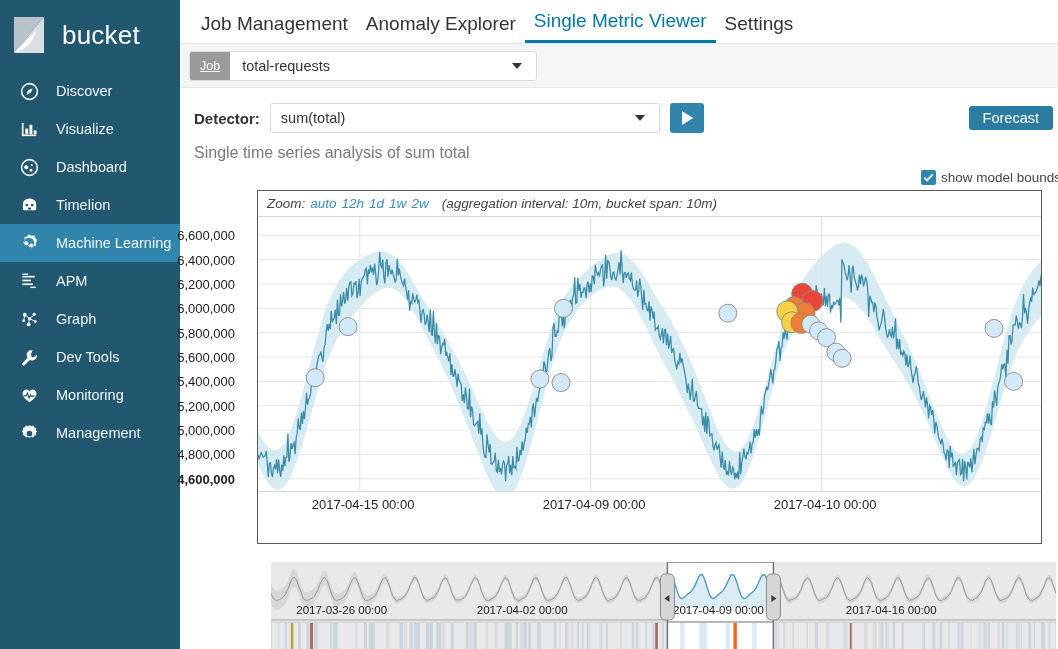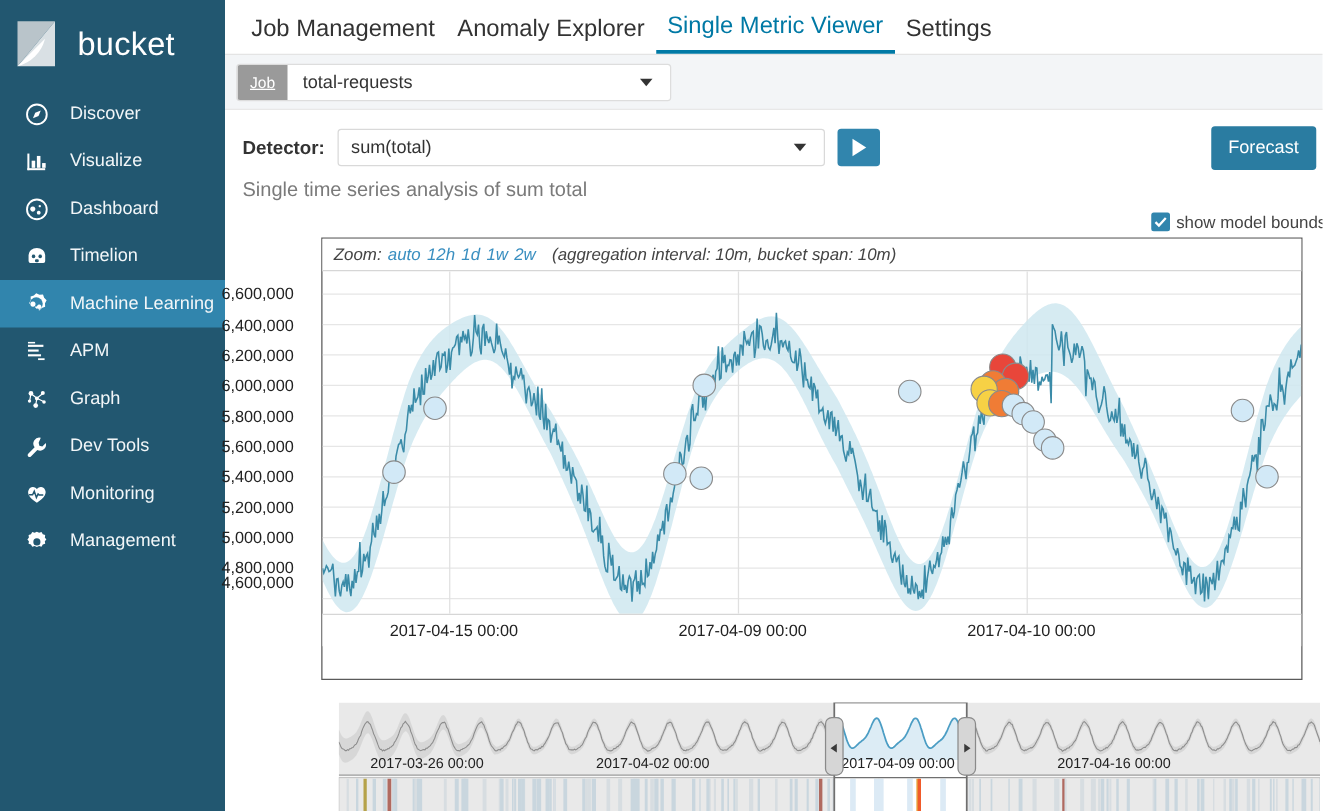--- a/index.html
+++ b/index.html
@@ -95,21 +95,21 @@
     cursor: pointer;
   }
   .play-tri {
     width: 0; height: 0; border-top: 7px solid transparent;
     border-bottom: 7px solid transparent; border-left: 11px solid #fff;
     margin-left: 2px;
   }
   .forecast-btn {
     margin-left: auto; background: #2a7ca1; color: #fff;
     font-size: 14.5px; border: none; border-radius: 3px;
-    height: 35px; padding: 0 14px; cursor: pointer; text-align: right;
+    height: 24px; padding: 0 14px; cursor: pointer; text-align: right;
   }
 
   .series-title {
     font-size: 16px; color: #7a7a7a; padding-left: 14px; margin-top: 2px;
   }
 
   .bounds-row {
     display: flex; align-items: center; justify-content: flex-end;
     padding-right: 2px; height: 22px; margin-top: 4px;
   }
@@ -330,21 +330,21 @@
         <svg width="11" height="11" viewBox="0 0 12 12">
             <path d="M1.5 6.2 L4.5 9.2 L10.5 2.6" stroke="#fff" stroke-width="2" fill="none"></path>
           </svg>
       </span>
       <span class="bounds-label">show model bounds</span>
     </div>
 
     <div class="chart-wrap">
 
       <div class="yaxis" id="yaxis">
-          <div class="ytick" style="top: 249px;">4,600,000</div>
+          <div class="ytick" style="top: 262px; font-weight: bold;">4,600,000</div>
           <div class="ytick" style="top: 237.467px;">4,800,000</div>
           <div class="ytick" style="top: 213.111px;">5,000,000</div>
           <div class="ytick" style="top: 188.756px;">5,200,000</div>
           <div class="ytick" style="top: 164.4px;">5,400,000</div>
           <div class="ytick" style="top: 140.044px;">5,600,000</div>
           <div class="ytick" style="top: 115.689px;">5,800,000</div>
           <div class="ytick" style="top: 91.3333px;">6,000,000</div>
           <div class="ytick" style="top: 66.9778px;">6,200,000</div>
           <div class="ytick" style="top: 42.6222px;">6,400,000</div>
           <div class="ytick" style="top: 18.2667px;">6,600,000</div>

